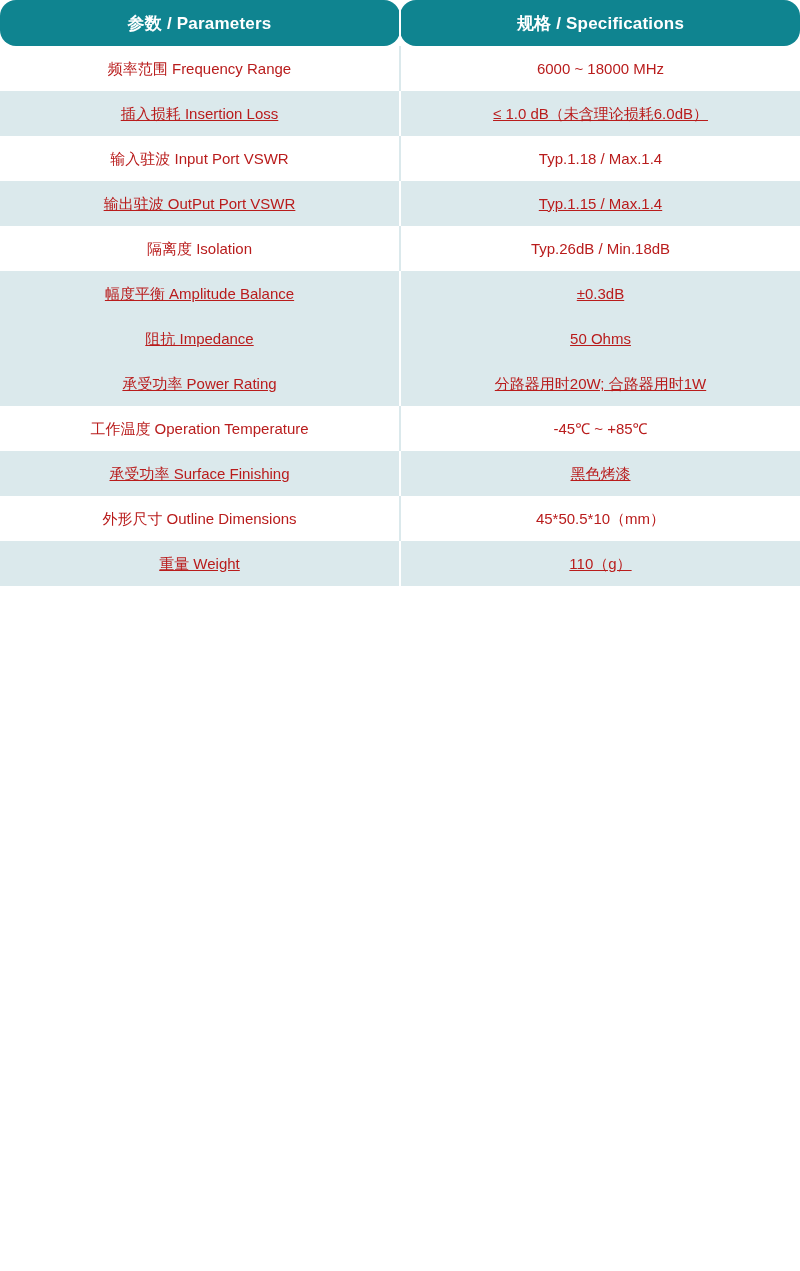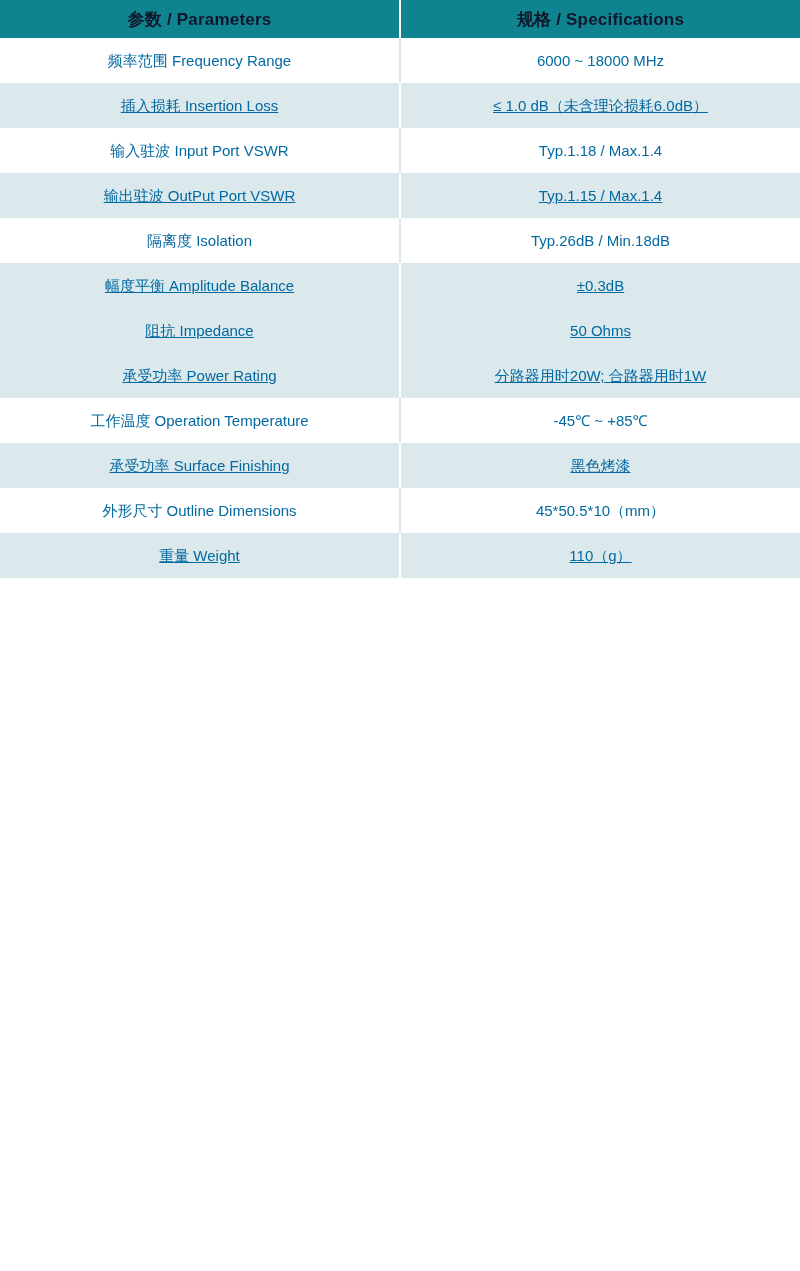--- a/index.html
+++ b/index.html
@@ -17,38 +17,39 @@
   .spec-table {
     width: 800px;
     border-collapse: collapse;
     table-layout: fixed;
   }
   .spec-table col.col-param { width: 400px; }
   .spec-table col.col-spec { width: 400px; }
 
   .spec-table thead th {
     background: #0f8490;
-    color: #0f172a;
+    color: #ffffff;
     font-size: 17px;
     font-weight: bold;
     text-align: center;
-    height: 38px;
+    height: 46px;
     padding: 0 8px;
     letter-spacing: 0.2px;
+    border-radius: 16px;
   }
   .spec-table thead th.th-param {
     border-right: 2px solid #ffffff;
   }
 
   .spec-table tbody td {
     text-align: center;
     font-size: 15px;
     height: 45px;
     padding: 0 10px;
-    color: #0369a1;
+    color: #b91c1c;
     vertical-align: middle;
     line-height: 1.3;
   }
   .spec-table tbody tr.row-odd td {
     background: #ffffff;
   }
   .spec-table tbody tr.row-even td {
     background: #dbe9ec;
     text-decoration: underline;
   }

